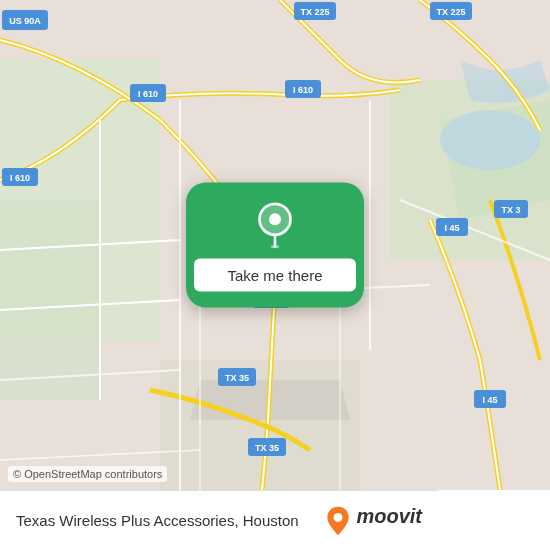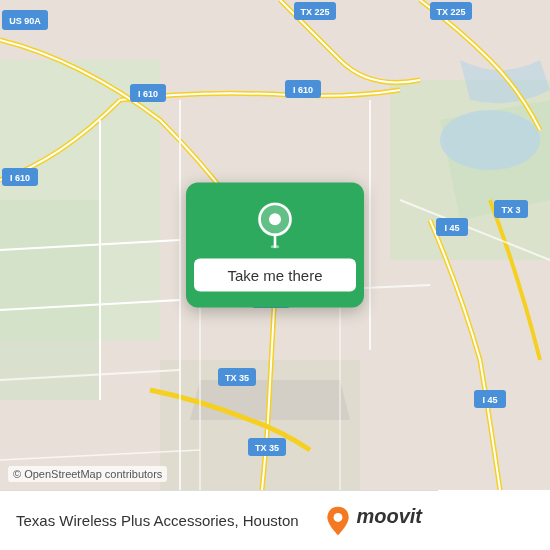--- a/index.html
+++ b/index.html
@@ -57,21 +57,21 @@
     }
 
     
     #action-card {
       position: absolute;
       top: 50%;
       left: 50%;
       transform: translate(-50%, -50%);
       width: 178px;
       background: #2eaa5e;
-      border-radius: 12px;
+      border-radius: 20px;
       padding: 18px 8px 16px;
       display: flex;
       flex-direction: column;
       align-items: center;
       box-shadow: 0 4px 16px rgba(0,0,0,0.25);
       z-index: 10;
     }
 
     #pin-icon {
       width: 48px;

